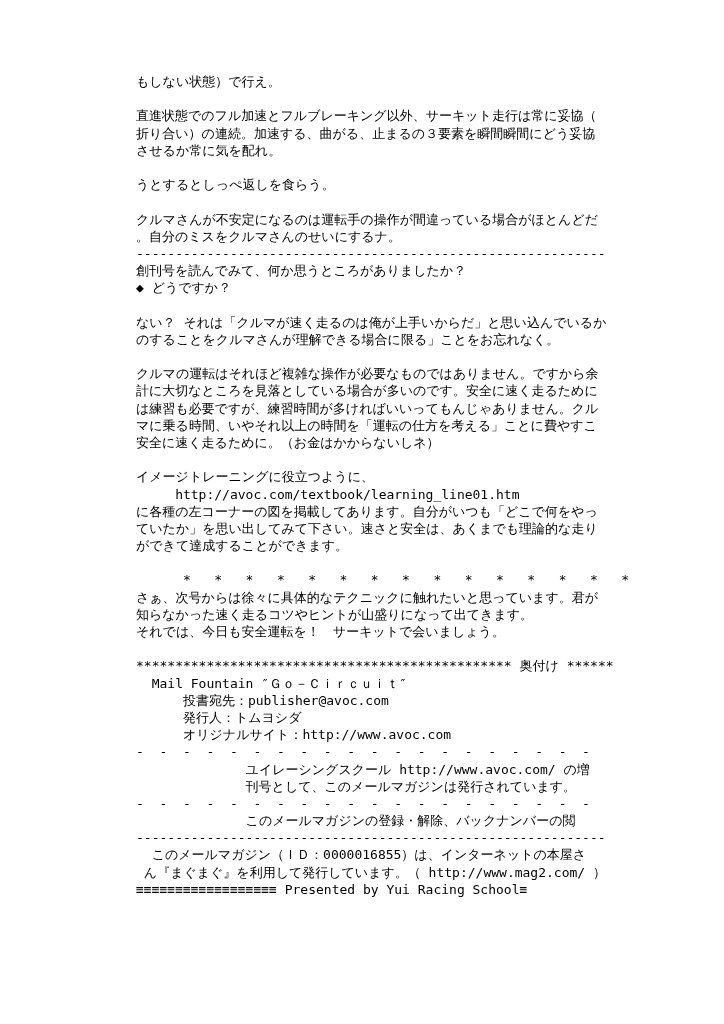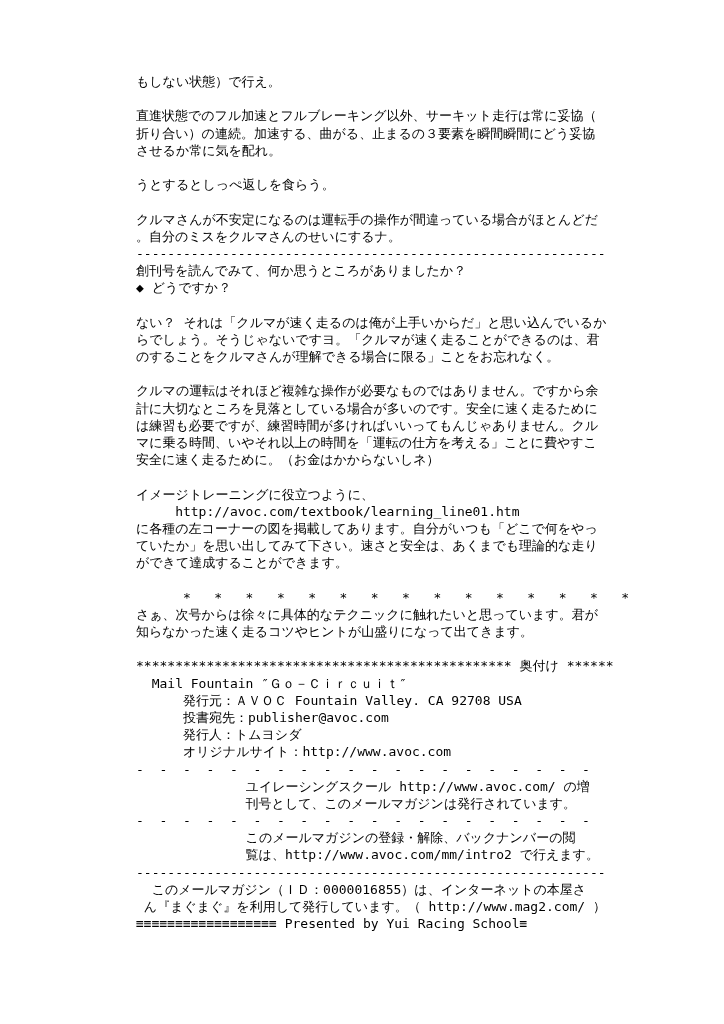--- a/index.html
+++ b/index.html
@@ -47,49 +47,47 @@
       <div class="line">&nbsp;</div>
       <div class="line">うとするとしっぺ返しを食らう。</div>
       <div class="line">&nbsp;</div>
       <div class="line">クルマさんが不安定になるのは運転手の操作が間違っている場合がほとんどだ</div>
       <div class="line">。自分のミスをクルマさんのせいにするナ。</div>
       <div class="line">------------------------------------------------------------</div>
       <div class="line">創刊号を読んでみて、何か思うところがありましたか？</div>
       <div class="line">◆ どうですか？</div>
       <div class="line">&nbsp;</div>
       <div class="line">ない？ それは「クルマが速く走るのは俺が上手いからだ」と思い込んでいるか</div>
-      <div class="line">らでしょう。そうじゃないですヨ。「クルマが速く走ることができるのは、君</div>
       <div class="line">のすることをクルマさんが理解できる場合に限る」ことをお忘れなく。</div>
       <div class="line">&nbsp;</div>
       <div class="line">クルマの運転はそれほど複雑な操作が必要なものではありません。ですから余</div>
       <div class="line">計に大切なところを見落としている場合が多いのです。安全に速く走るために</div>
       <div class="line">は練習も必要ですが、練習時間が多ければいいってもんじゃありません。クル</div>
       <div class="line">マに乗る時間、いやそれ以上の時間を「運転の仕方を考える」ことに費やすこ</div>
       <div class="line">安全に速く走るために。（お金はかからないしネ）</div>
       <div class="line">&nbsp;</div>
       <div class="line">イメージトレーニングに役立つように、</div>
       <div class="line">     http://avoc.com/textbook/learning_line01.htm</div>
       <div class="line">に各種の左コーナーの図を掲載してあります。自分がいつも「どこで何をやっ</div>
       <div class="line">ていたか」を思い出してみて下さい。速さと安全は、あくまでも理論的な走り</div>
       <div class="line">ができて達成することができます。</div>
       <div class="line">&nbsp;</div>
       <div class="line">      *   *   *   *   *   *   *   *   *   *   *   *   *   *   *</div>
       <div class="line">さぁ、次号からは徐々に具体的なテクニックに触れたいと思っています。君が</div>
       <div class="line">知らなかった速く走るコツやヒントが山盛りになって出てきます。</div>
+      <div class="line">それでは、今日も安全運転を！　サーキットで会いましょう。</div>
       <div class="line">&nbsp;</div>
       <div class="line">************************************************ 奥付け ******</div>
       <div class="line">  Mail Fountain ″Ｇｏ－Ｃｉｒｃｕｉｔ″</div>
-      <div class="line">      発行元：ＡＶＯＣ Fountain Valley. CA 92708 USA</div>
       <div class="line">      投書宛先：publisher@avoc.com</div>
       <div class="line">      発行人：トムヨシダ</div>
       <div class="line">      オリジナルサイト：http://www.avoc.com</div>
       <div class="line">-  -  -  -  -  -  -  -  -  -  -  -  -  -  -  -  -  -  -  -</div>
       <div class="line">              ユイレーシングスクール http://www.avoc.com/ の増</div>
       <div class="line">              刊号として、このメールマガジンは発行されています。</div>
       <div class="line">-  -  -  -  -  -  -  -  -  -  -  -  -  -  -  -  -  -  -  -</div>
       <div class="line">              このメールマガジンの登録・解除、バックナンバーの閲</div>
-      <div class="line">              覧は、http://www.avoc.com/mm/intro2 で行えます。</div>
       <div class="line">------------------------------------------------------------</div>
       <div class="line">  このメールマガジン（ＩＤ：0000016855）は、インターネットの本屋さ</div>
       <div class="line"> ん『まぐまぐ』を利用して発行しています。（ http://www.mag2.com/ ）</div>
       <div class="line">≡≡≡≡≡≡≡≡≡≡≡≡≡≡≡≡≡≡ Presented by Yui Racing School≡</div>
     </div>
 </div>
 
 </body></html>

